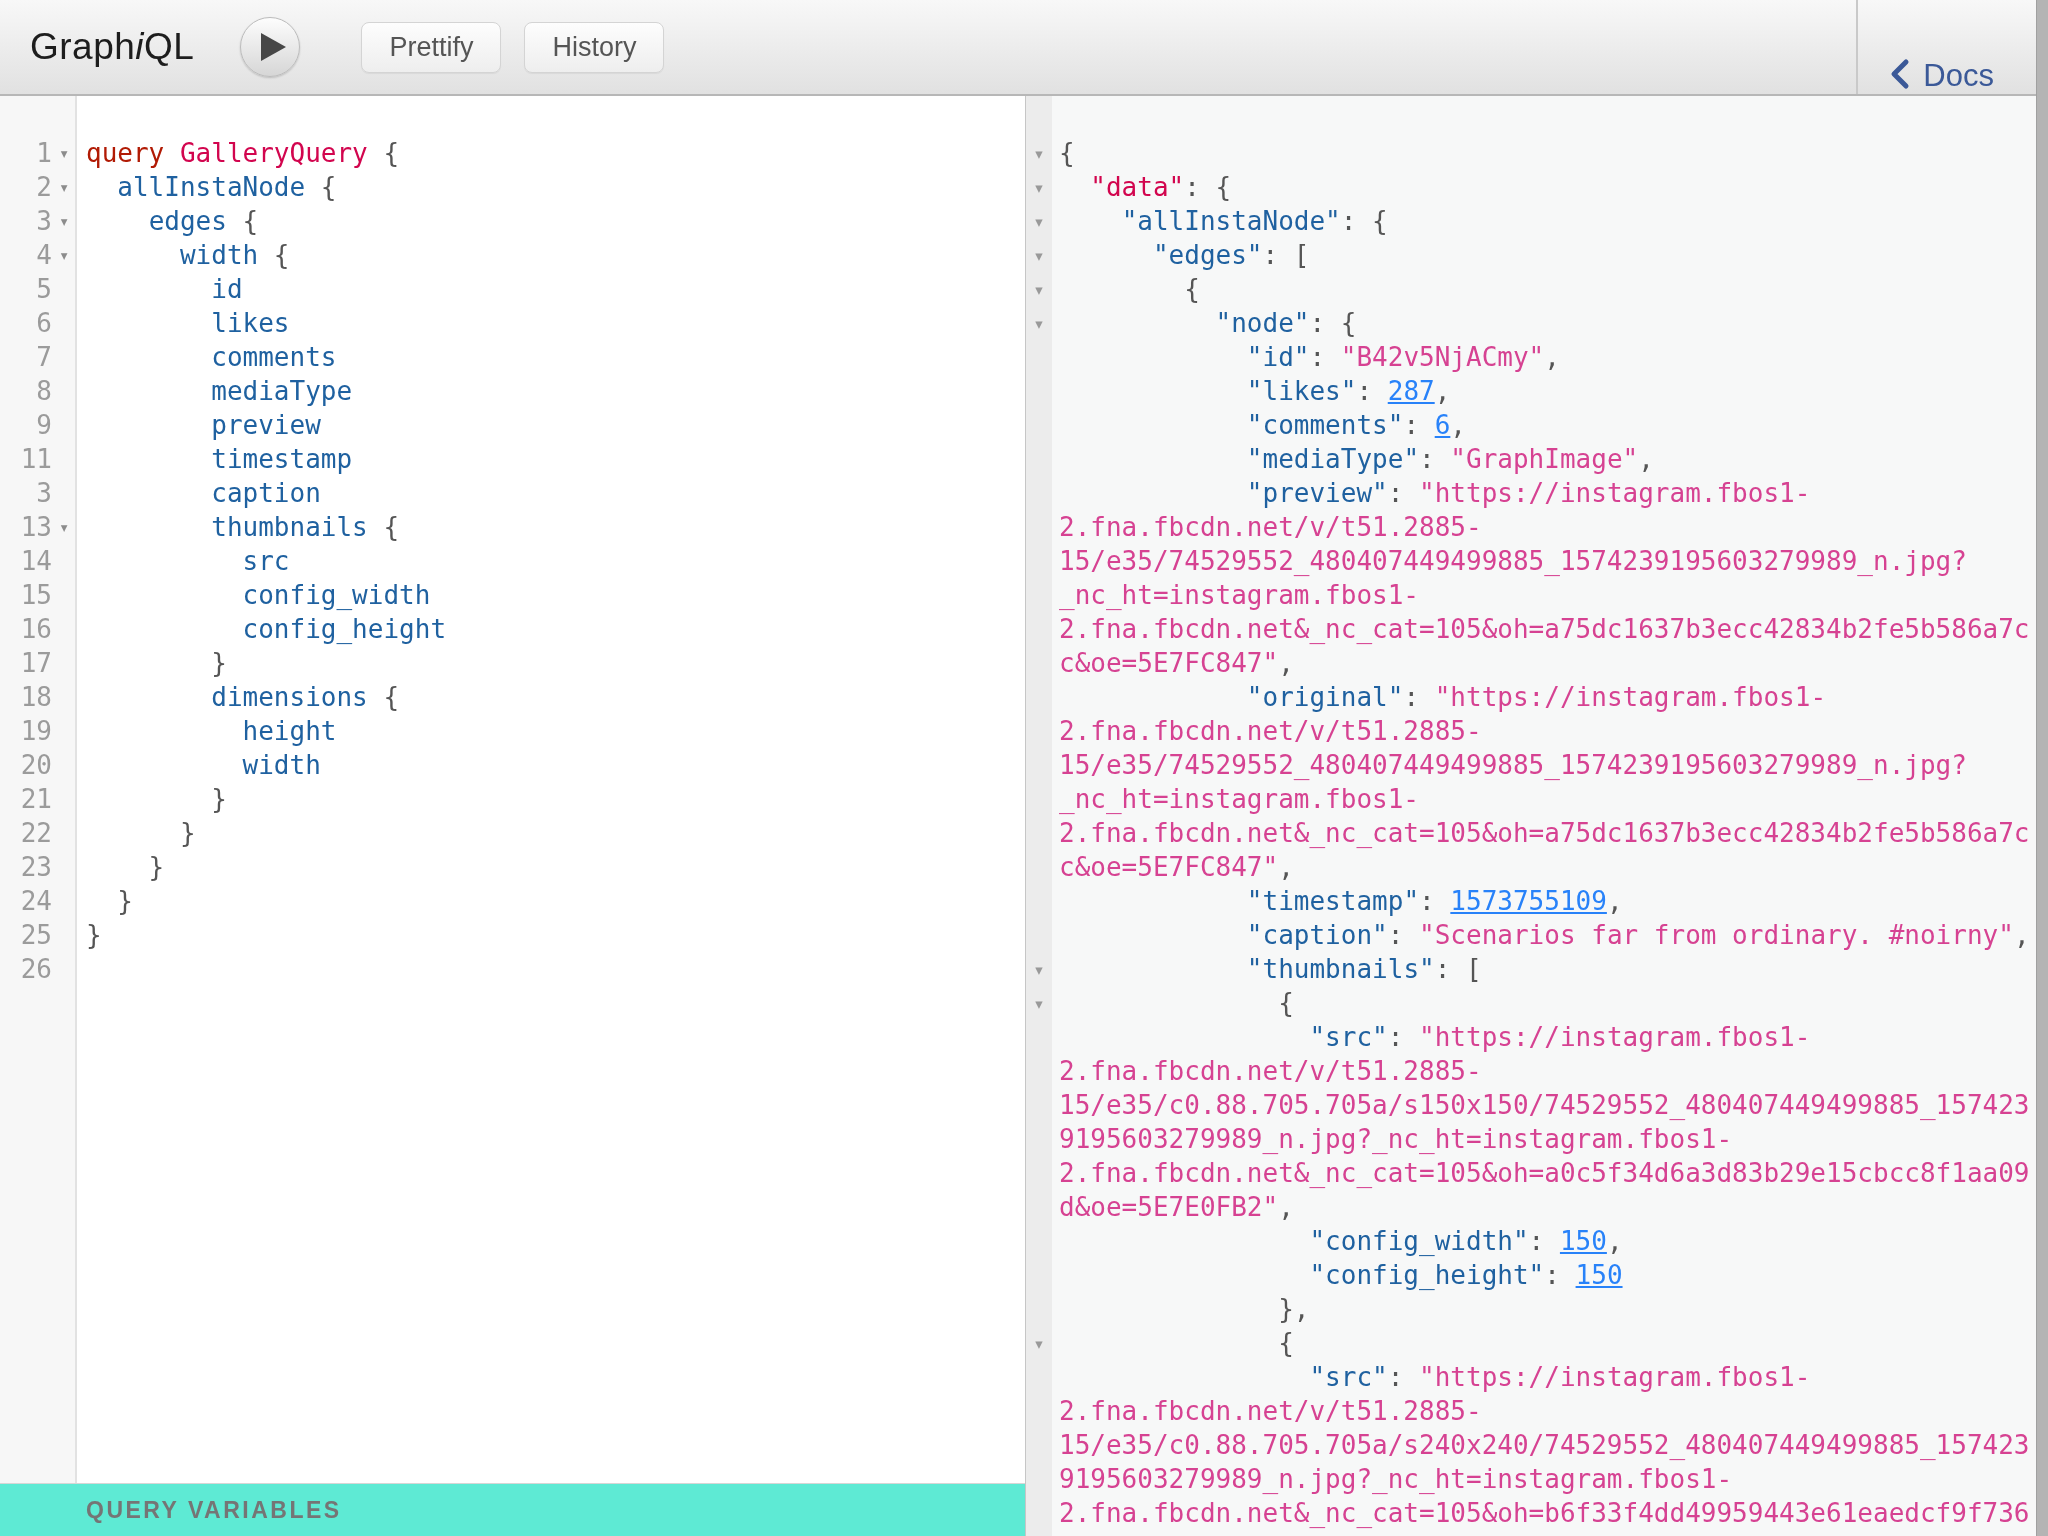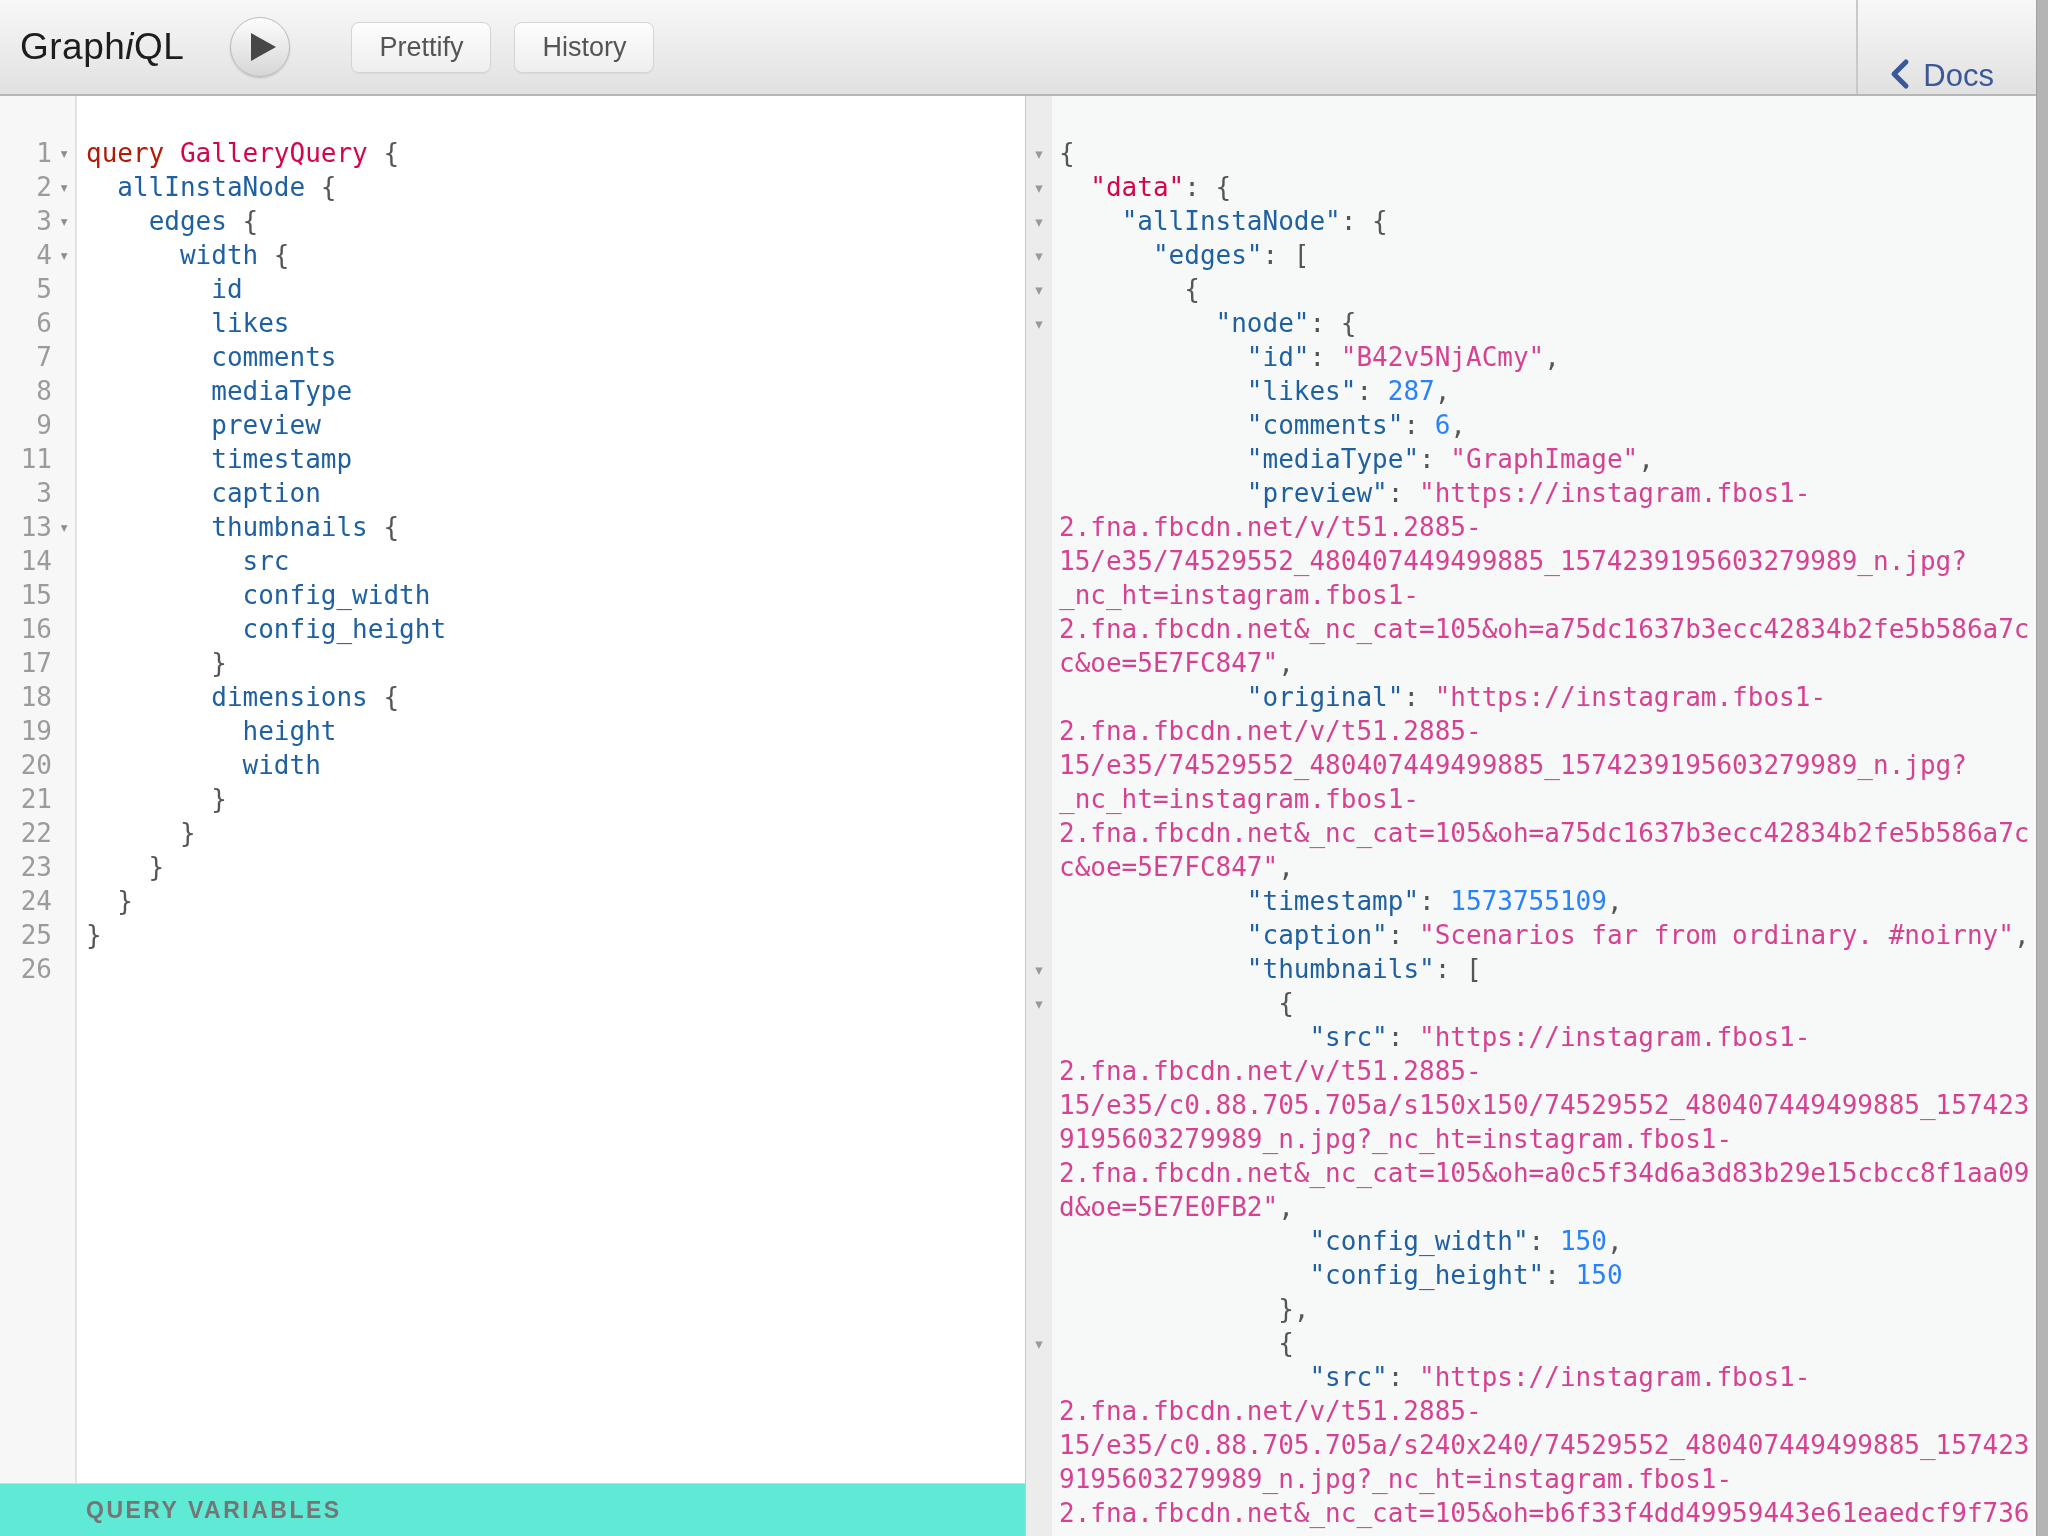--- a/index.html
+++ b/index.html
@@ -8,21 +8,21 @@
     font-family:"Liberation Sans", sans-serif;position:relative;
   }
   .app{width:2048px;height:1536px;position:relative;overflow:hidden;}
 
   
   .toolbar{
     height:96px;box-sizing:border-box;display:flex;align-items:center;
     background:linear-gradient(#f8f8f8,#e1e1e1);
     border-bottom:2px solid #b7b7b7;position:relative;z-index:5;
   }
-  .logo{font-size:37px;color:#1d1d1d;margin-left:20px;font-weight:500;letter-spacing:.5px;}
+  .logo{font-size:37px;color:#1d1d1d;margin-left:30px;font-weight:500;letter-spacing:.5px;}
   .logo em{font-style:italic;}
   .execute-btn{
     width:60px;height:60px;border-radius:50%;margin-left:46px;flex:none;
     background:linear-gradient(#fdfdfd,#d6d6d6);border:1px solid #bcbcbc;
     display:flex;align-items:center;justify-content:center;
     box-shadow:0 1px 2px rgba(0,0,0,.18);padding:0;cursor:pointer;
   }
   .play-icon{
     width:0;height:0;margin-left:7px;
     border-left:25px solid #474747;border-top:14px solid transparent;border-bottom:14px solid transparent;
@@ -65,21 +65,21 @@
   .ln{flex:1;text-align:right;color:#9b9b9b;}
   .foldL{width:24px;flex:none;text-align:center;color:#8c8c8c;font-size:17px;}
   .codeL{padding-left:10px;white-space:pre;}
   .rg{width:26px;flex:none;text-align:center;color:#999;font-size:19px;}
   .codeR{padding-left:7px;white-space:pre;}
 
   .tk-kw{color:#B11A04;}
   .tk-def{color:#D2054E;text-align:center;}
   .tk-prop{color:#1F61A0;}
   .tk-str{color:#D64292;}
-  .tk-num{color:#2882F9;}
+  .tk-num{color:#2882F9;text-decoration:underline;}
   .tk-pl{color:#555555;}
 
   
   .page-scrollbar{
     position:absolute;right:0;top:0;width:11px;height:1536px;
     background:#b4b4b4;border-left:1px solid #a0a0a0;z-index:20;cursor:pointer;
   }
 </style>
 </head>
 <body>

